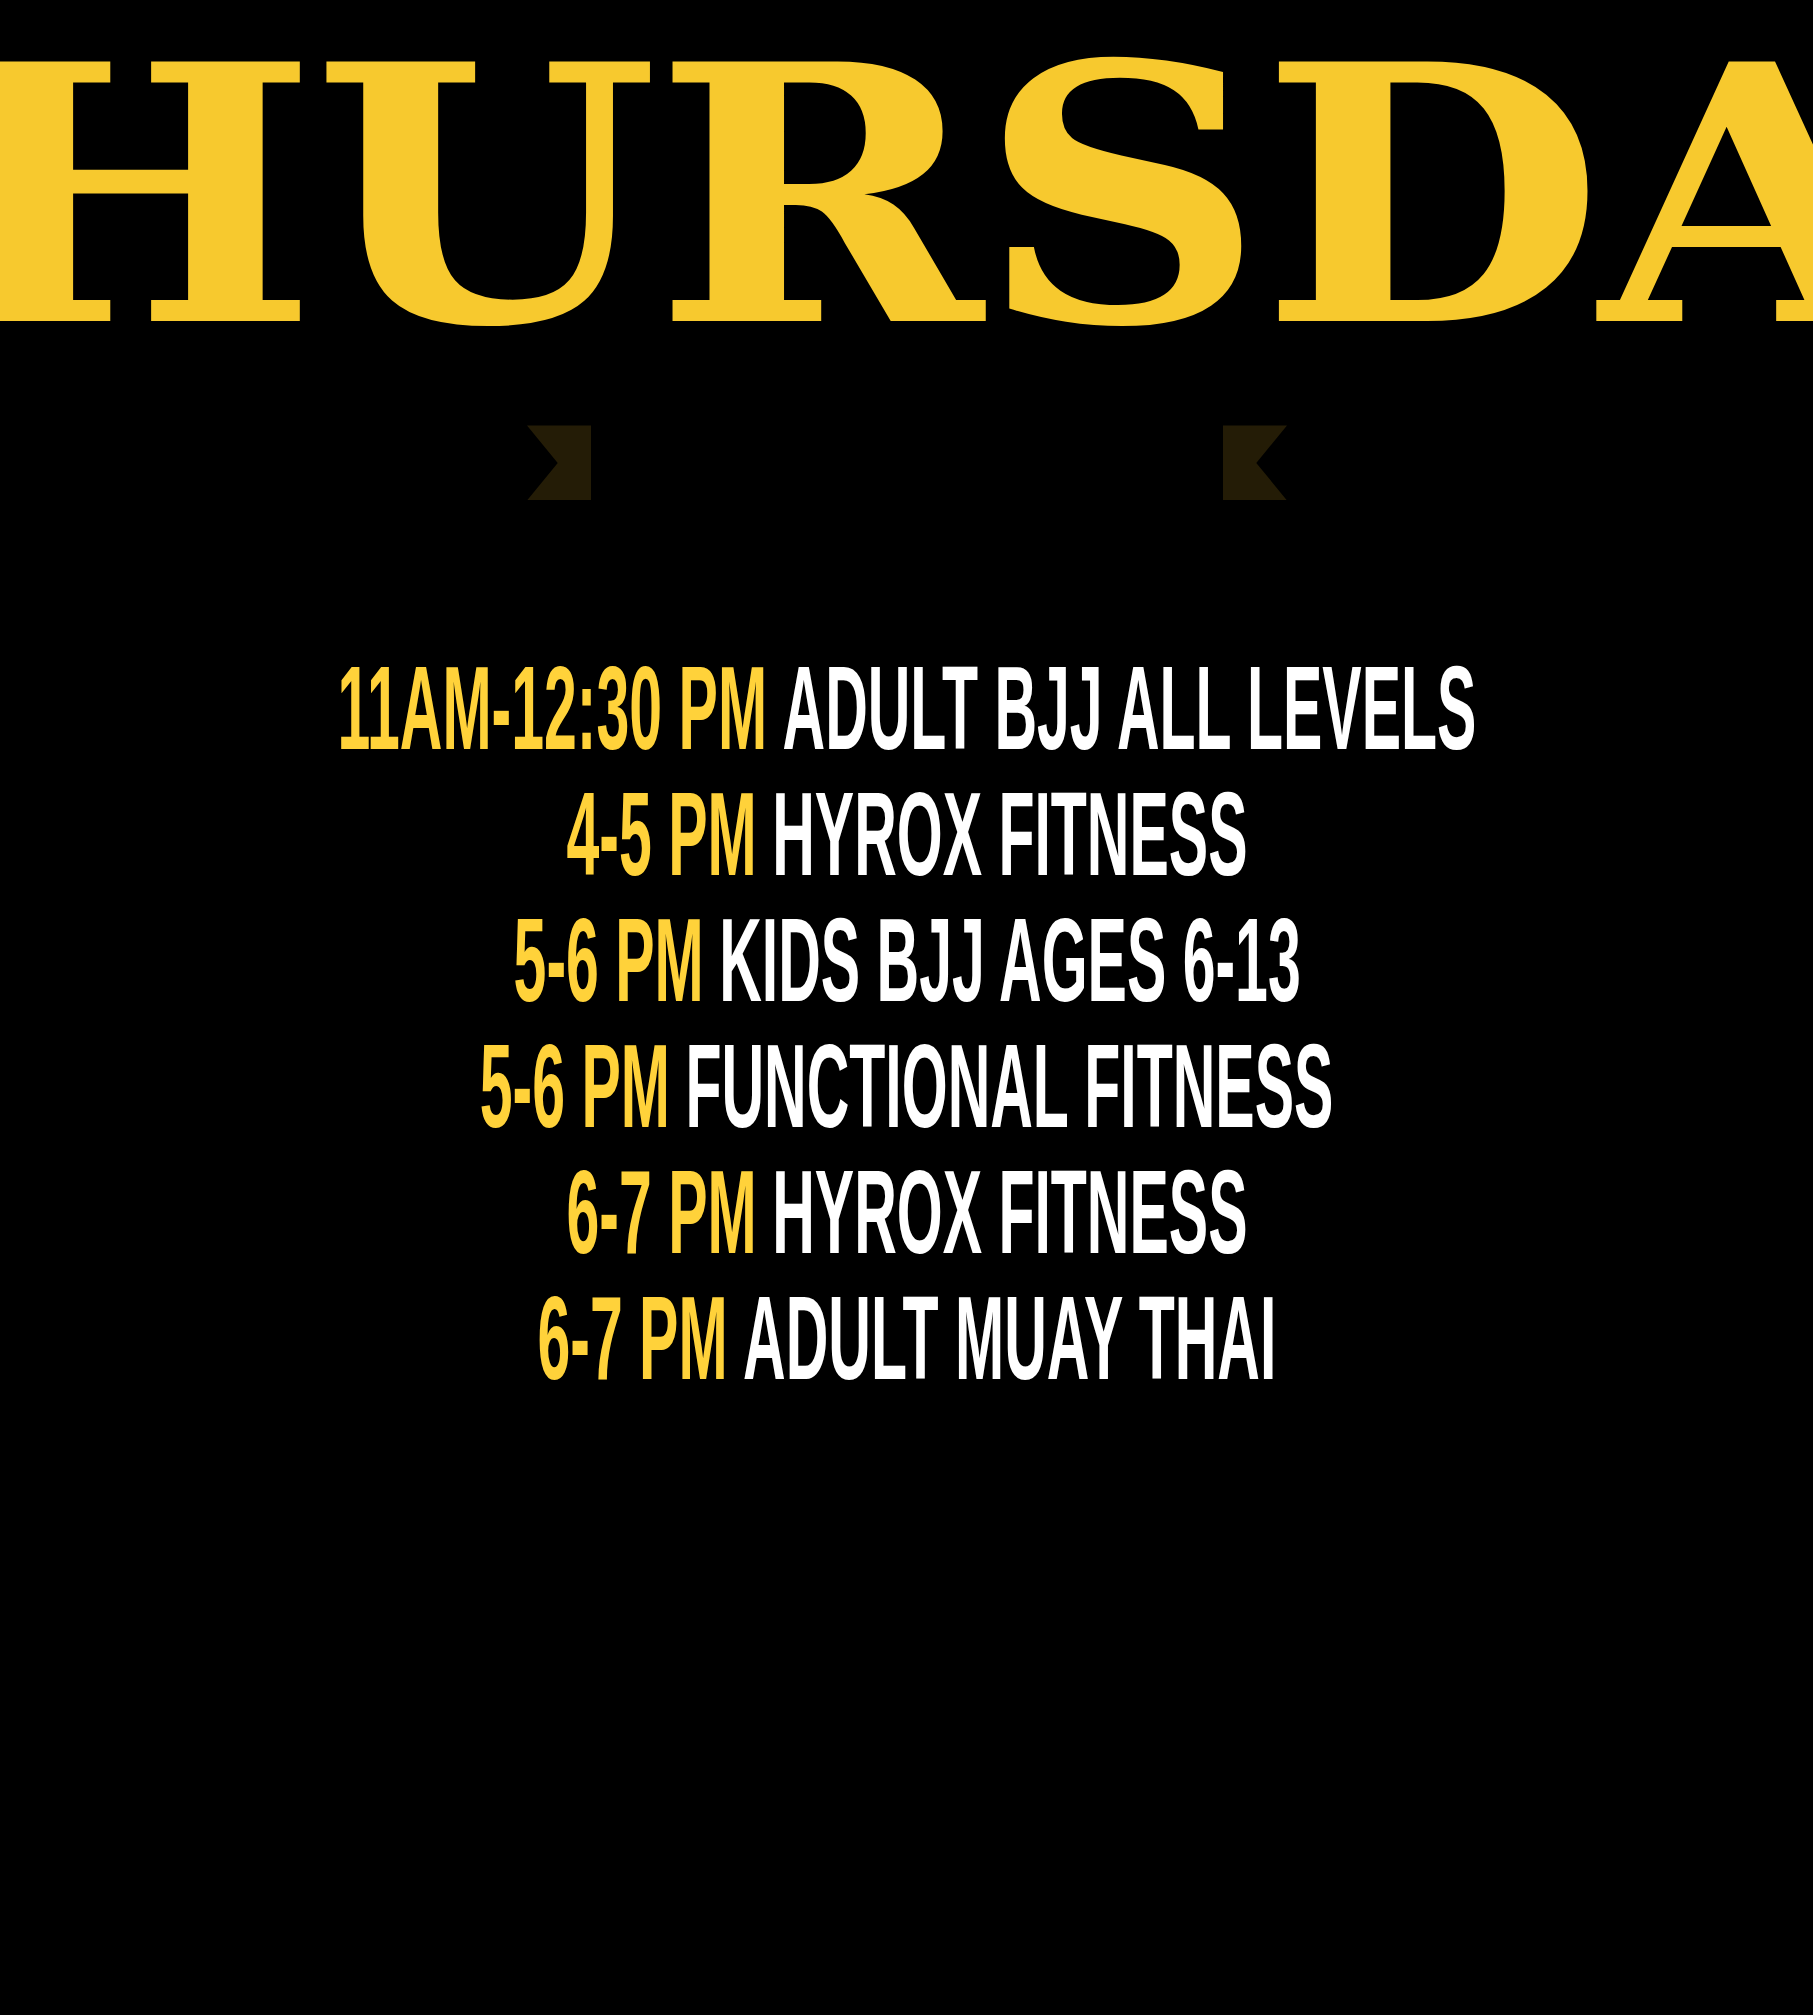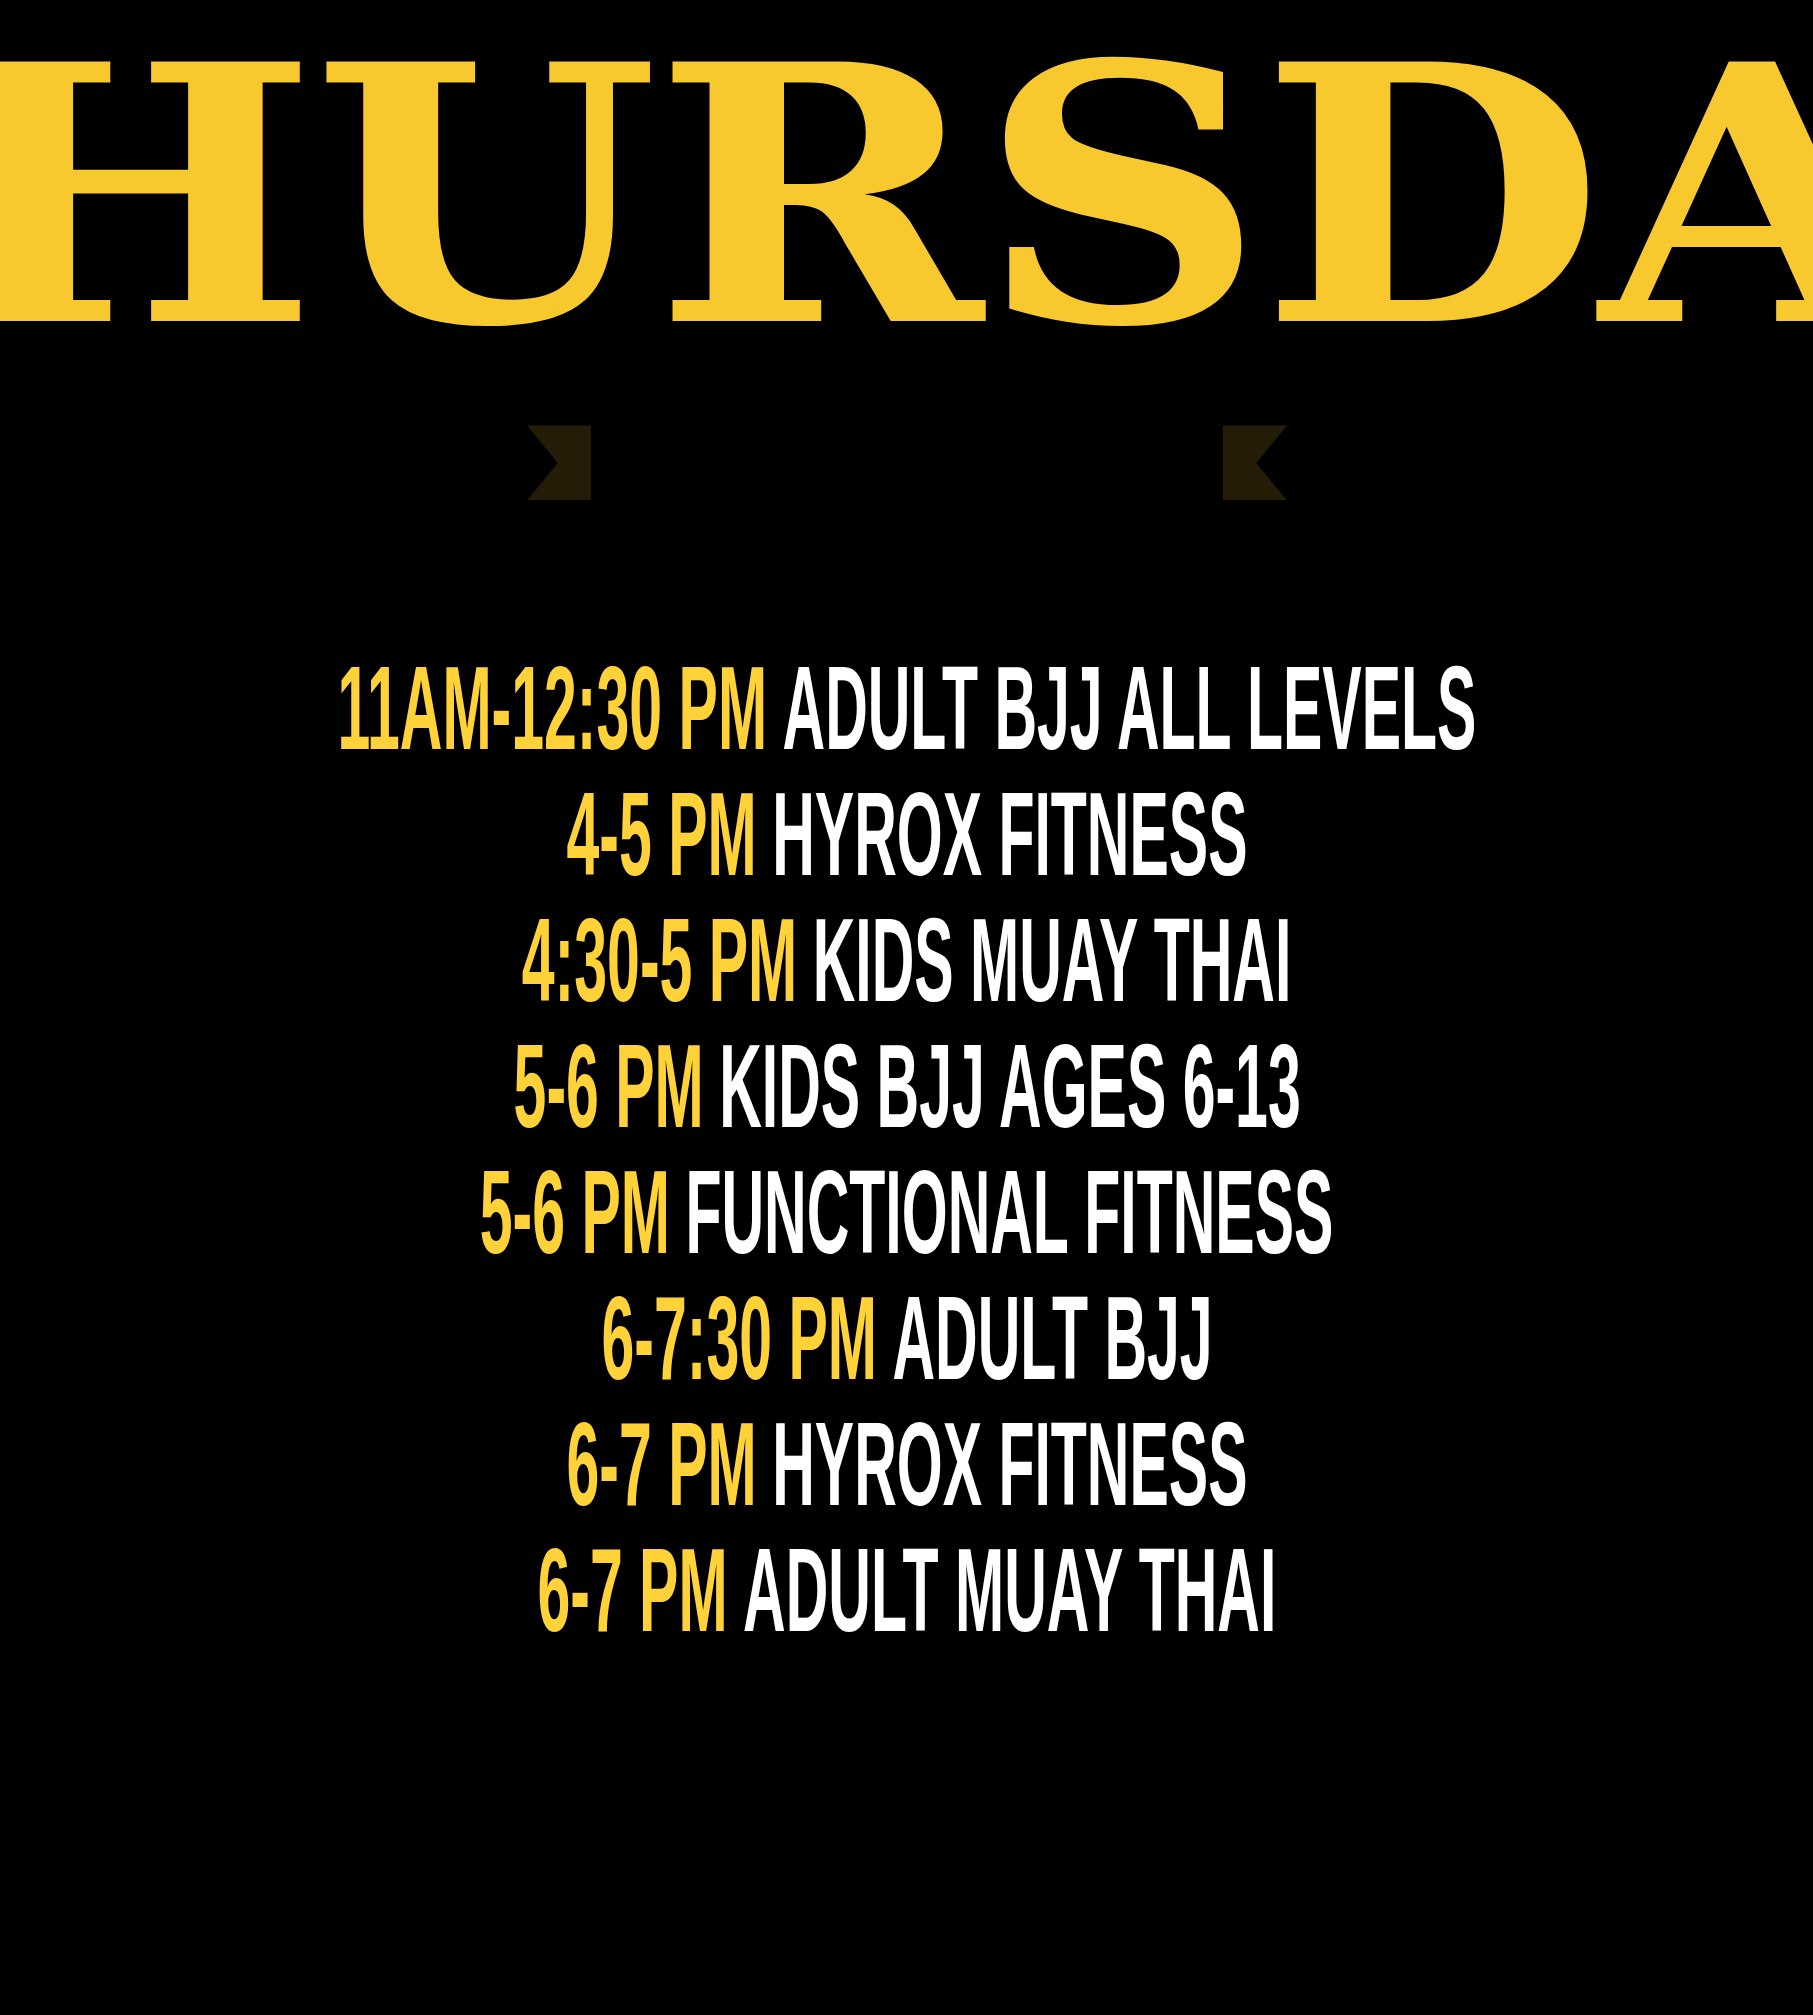--- a/index.html
+++ b/index.html
@@ -162,51 +162,37 @@
     </div>
 
     <div class="sched-row">
       <div class="sched-inner">
         <span class="sched-time">4-5 PM</span>
         <span class="sched-gap"></span>
         <span class="sched-class">HYROX FITNESS</span>
       </div>
     </div>
 
-    <div class="sched-row">
-      <div class="sched-inner">
-        <span class="sched-time">4:30-5 PM</span>
-        <span class="sched-gap"></span>
-        <span class="sched-class">KIDS MUAY THAI</span>
-      </div>
-    </div>
 
     <div class="sched-row">
       <div class="sched-inner">
         <span class="sched-time">5-6 PM</span>
         <span class="sched-gap"></span>
         <span class="sched-class">KIDS BJJ AGES 6-13</span>
       </div>
     </div>
 
     <div class="sched-row">
       <div class="sched-inner">
         <span class="sched-time">5-6 PM</span>
         <span class="sched-gap"></span>
         <span class="sched-class">FUNCTIONAL FITNESS</span>
       </div>
     </div>
 
-    <div class="sched-row">
-      <div class="sched-inner">
-        <span class="sched-time">6-7:30 PM</span>
-        <span class="sched-gap"></span>
-        <span class="sched-class">ADULT BJJ</span>
-      </div>
-    </div>
 
     <div class="sched-row">
       <div class="sched-inner">
         <span class="sched-time">6-7 PM</span>
         <span class="sched-gap"></span>
         <span class="sched-class">HYROX FITNESS</span>
       </div>
     </div>
 
     <div class="sched-row">

